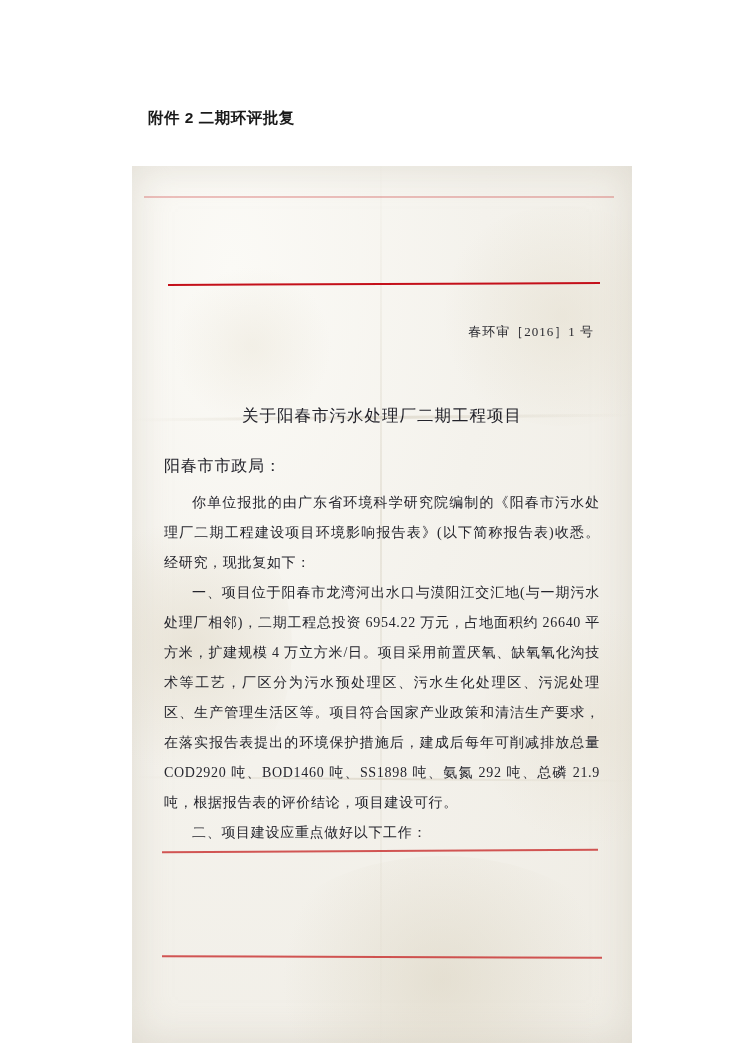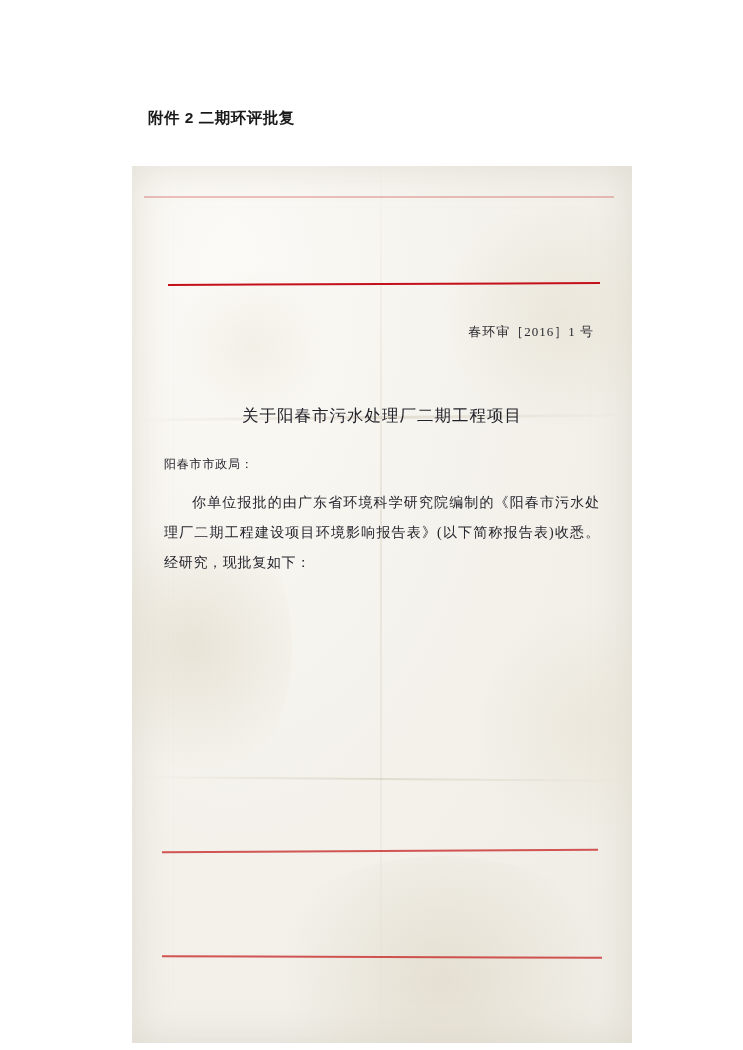--- a/index.html
+++ b/index.html
@@ -117,21 +117,21 @@
     letter-spacing: 1px;
     margin-top: 28px;
   }
   .title-block div { white-space: nowrap; }
 
   
   .salutation {
     position: absolute;
     left: 32px;
     top: 290px;
-    font-size: 12px;
+    font-size: 16px;
     color: #24242c;
     letter-spacing: 0.8px;
   }
 
   
   .body {
     position: absolute;
     left: 32px;
     top: 322px;
     width: 436px;
@@ -177,20 +177,22 @@
     <div class="doc-number">春环审［2016］1 号</div>
 
     <div class="title-block">
       <div>关于阳春市污水处理厂二期工程项目</div>
     </div>
 
     <div class="salutation">阳春市市政局：</div>
 
     <div class="body">
       <p>你单位报批的由广东省环境科学研究院编制的《阳春市污水处理厂二期工程建设项目环境影响报告表》(以下简称报告表)收悉。经研究，现批复如下：</p>
+      <p>一、项目位于阳春市龙湾河出水口与漠阳江交汇地(与一期污水处理厂相邻)，二期工程总投资 6954.22 万元，占地面积约 26640 平方米，扩建规模 4 万立方米/日。项目采用前置厌氧、缺氧氧化沟技术等工艺，厂区分为污水预处理区、污水生化处理区、污泥处理区、生产管理生活区等。项目符合国家产业政策和清洁生产要求，在落实报告表提出的环境保护措施后，建成后每年可削减排放总量 COD2920 吨、BOD1460 吨、SS1898 吨、氨氮 292 吨、总磷 21.9 吨，根据报告表的评价结论，项目建设可行。</p>
+      <p>二、项目建设应重点做好以下工作：</p>
     </div>
 
     <div class="redline" style="left:30px; top:684px; width:436px; transform:rotate(-0.3deg);"></div>
     <div class="redline" style="left:30px; top:790px; width:440px; transform:rotate(0.2deg);"></div>
     <div class="redline" style="left:12px; top:30px; width:470px; opacity:0.35;"></div>
 
   </div>
 </div>
 
 </body></html>

